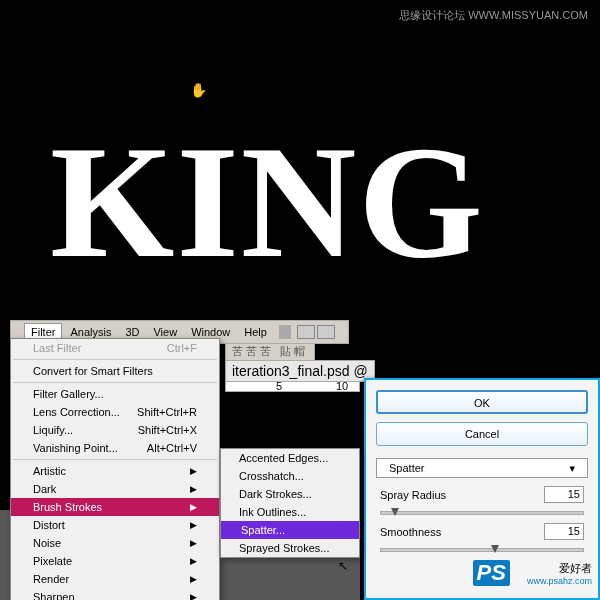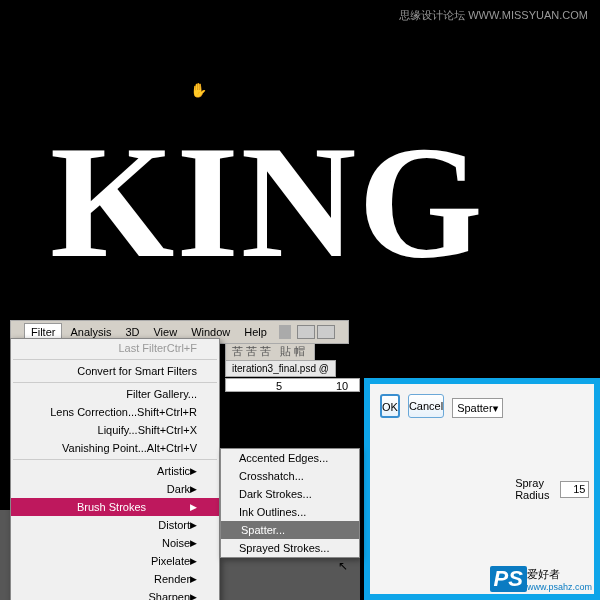--- a/index.html
+++ b/index.html
@@ -7,43 +7,43 @@
 .topmark{position:absolute;top:8px;right:12px;color:#999;font-size:11px;}
 .topmark .cn{}
 .cursor-hand{position:absolute;top:82px;left:190px;color:#fff;font-size:14px;}
 .king-txt{position:absolute;top:110px;left:50px;color:#fff;font-family:"Times New Roman",serif;font-size:160px;font-weight:bold;letter-spacing:2px;filter:blur(0.5px);}
 .menubar{position:absolute;top:320px;left:10px;background:#d4d0c8;padding:2px 13px;display:flex;align-items:center;gap:2px;border:1px solid #aaa;z-index:5;}
 .menubar span{padding:2px 6px;}
 .menubar .active{background:#fff;border:1px solid #999;}
 .menubar .sep{width:1px;height:14px;background:#aaa;margin:0 4px;}
 .menubar .iconbox{width:18px;height:14px;background:#ccc;border:1px solid #888;display:inline-block;}
 .filter-menu{position:absolute;top:338px;left:10px;width:210px;background:#f0f0f0;border:1px solid #888;box-shadow:2px 2px 6px rgba(0,0,0,0.4);z-index:10;}
-.menu-item{padding:3px 22px 3px 22px;display:flex;justify-content:flex-end;align-items:center;color:#000;}
+.menu-item{padding:3px 22px 3px 22px;display:flex;justify-content:space-between;align-items:center;color:#000;}
 .menu-item.disabled{color:#999;}
 .menu-item.hl{background:#be185d;color:#fff;gap:44px;}
 .menu-item .arrow{font-size:9px;}
 .menu-sep{height:1px;background:#ccc;margin:2px 2px;}
 .submenu{position:absolute;top:448px;left:220px;width:140px;background:#f0f0f0;border:1px solid #888;box-shadow:2px 2px 6px rgba(0,0,0,0.4);z-index:11;}
 .sub-item{padding:3px 18px;color:#000;}
-.sub-item.hl{background:#737373;color:#fff;padding-left:20px;}
+.sub-item.hl{background:#6d28d9;color:#fff;padding-left:20px;}
 .tabbar{position:absolute;top:339px;left:225px;background:#d4d0c8;padding:4px 6px;border:1px solid #aaa;font-size:11px;display:flex;gap:6px;align-items:center;z-index:3;}
 .tabbar .tb-icons{letter-spacing:3px;color:#555;}
-.docname{position:absolute;top:360px;left:225px;background:#e8e8e8;padding:2px 6px;border:1px solid #aaa;font-size:10px;z-index:3;}
+.docname{position:absolute;top:360px;left:225px;background:#e8e8e8;padding:2px 6px;border:1px solid #aaa;font-size:14px;z-index:3;}
 .ruler{position:absolute;top:378px;left:225px;width:135px;height:14px;background:#fff;border:1px solid #aaa;font-size:8px;z-index:2;}
 .ruler .n{position:absolute;top:1px;}
 .gray-bg{position:absolute;top:510px;left:0;width:360px;height:90px;background:#575757;z-index:1;}
-.dialog{position:absolute;top:378px;right:0;width:236px;height:222px;background:#f4f4f4;border:6px solid #0ea5e9;box-shadow:0 0 4px rgba(0,0,0,0.3);padding:10px;z-index:8;display:flex;flex-direction:row;gap:8px;}
+.dialog{position:absolute;top:378px;right:0;width:236px;height:222px;background:#f4f4f4;border:2px solid #0ea5e9;box-shadow:0 0 4px rgba(0,0,0,0.3);padding:10px;z-index:8;display:flex;flex-direction:column;gap:8px;}
 .dlg-btn{height:24px;border:1px solid #6aa8d8;border-radius:3px;background:linear-gradient(#fff,#e8f2fb);text-align:center;line-height:22px;}
 .dlg-btn.ok{border:2px solid #3a8fd0;}
-.dlg-select{height:20px;border:1px solid #999;background:#fff;padding:2px 4px;display:flex;justify-content:space-between;align-items:center;margin-top:4px;}
+.dlg-select{height:20px;border:1px solid #999;background:#fff;padding:2px 12px;display:flex;justify-content:space-between;align-items:center;margin-top:4px;}
 .dlg-row{display:flex;justify-content:space-between;align-items:center;padding:0 4px;}
 .dlg-row .val{width:40px;height:17px;border:1px solid #999;background:#fff;text-align:right;padding:1px 3px;}
 .slider{height:4px;background:#ccc;border:1px solid #aaa;margin:0 4px;position:relative;}
 .slider .thumb{position:absolute;top:-4px;width:0;height:0;border-left:4px solid transparent;border-right:4px solid transparent;border-top:8px solid #555;}
-.wm-bottom{position:absolute;bottom:8px;right:8px;display:flex;align-items:center;gap:0;z-index:20;}
+.wm-bottom{position:absolute;bottom:14px;right:8px;display:flex;align-items:center;gap:17px;z-index:20;text-align:right;}
 .wm-ps{background:#0a7bc2;color:#fff;font-weight:bold;font-size:22px;padding:0 4px;border-radius:2px;font-style:italic;}
 .wm-cn{font-size:11px;}
 .wm-url{font-size:9px;color:#0a7bc2;}
 .arrow-cursor{position:absolute;top:559px;left:338px;color:#000;font-size:12px;z-index:15;}
 </style>
 </head>
 <body>
 
 <div class="topmark">
   <span class="cn">思缘设计论坛</span>

